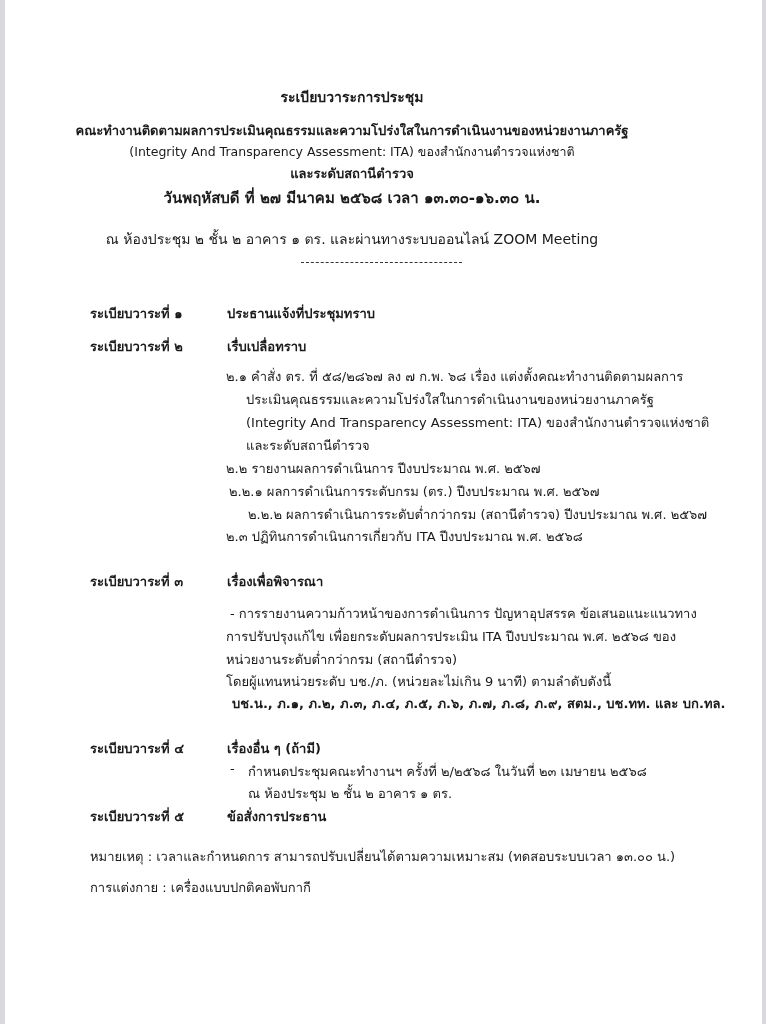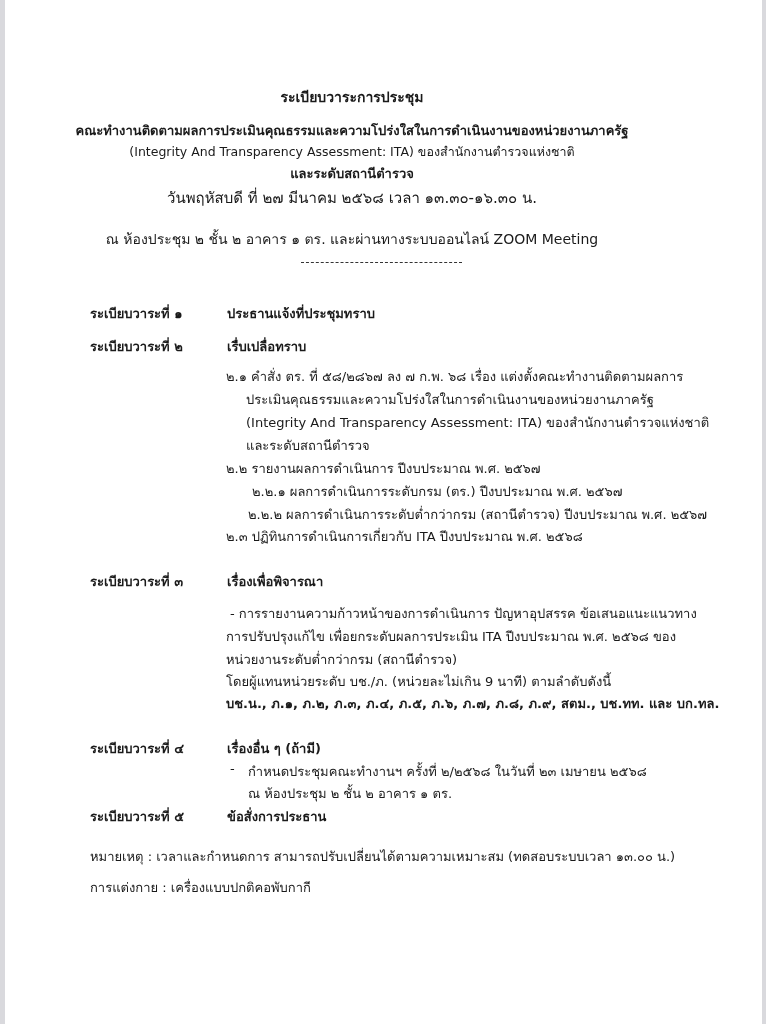--- a/index.html
+++ b/index.html
@@ -9,27 +9,27 @@
   }
   .edge-left { position:absolute; left:0; top:0; width:5px; height:1024px; background:#d9d9dd; }
   .edge-right { position:absolute; right:0; top:0; width:4px; height:1024px; background:#d9d9dd; }
   .abs { position:absolute; white-space:nowrap;text-align:center; }
   .center { left:0; width:704px; text-align:center; }
   .title { top:86px; font-size:14px; font-weight:bold; }
   .sub { font-size:13px; font-weight:bold; }
   .sub1 { top:120px; }
   .sub2 { top:142px; }
   .sub3 { top:163px; }
-  .date { top:186px; font-size:15px; font-weight:normal; }
+  .date { top:186px; font-size:15px; font-weight:bold; }
   .place { top:228px; font-size:14px; font-weight:normal; }
   .rule { top:262px; left:301px; width:161px; border-top:1px dashed #333; height:0; }
   .lbl { left:90px; font-size:13px; font-weight:bold; }
   .head { left:227px; font-size:13px; font-weight:bold; }
   .txt { font-size:13px; }
-  .bold { font-weight:bold; }
+  .bold { font-weight:bold;margin-left:6px; }
 </style>
 </head>
 <body>
 
 <div class="edge-left"></div>
 <div class="edge-right"></div>
 
 <div class="abs center title">ระเบียบวาระการประชุม</div>
 <div class="abs center sub sub1">คณะทำงานติดตามผลการประเมินคุณธรรมและความโปร่งใสในการดำเนินงานของหน่วยงานภาครัฐ</div>
 <div class="abs center sub sub2" style="font-weight:normal;font-size:12.5px;">(Integrity And Transparency Assessment: ITA) ของสำนักงานตำรวจแห่งชาติ</div>
@@ -41,21 +41,21 @@
 <div class="abs lbl" style="top:303px">ระเบียบวาระที่ ๑</div>
 <div class="abs head" style="top:303px">ประธานแจ้งที่ประชุมทราบ</div>
 
 <div class="abs lbl" style="top:336px">ระเบียบวาระที่ ๒</div>
 <div class="abs head" style="top:336px">เรื่บเปลื่อทราบ</div>
 <div class="abs txt" style="top:366px;left:226px">๒.๑ คำสั่ง ตร. ที่ ๕๘/๒๘๖๗ ลง ๗  ก.พ. ๖๘  เรื่อง แต่งตั้งคณะทำงานติดตามผลการ</div>
 <div class="abs txt" style="top:389px;left:246px">ประเมินคุณธรรมและความโปร่งใสในการดำเนินงานของหน่วยงานภาครัฐ</div>
 <div class="abs txt" style="top:412px;left:246px">(Integrity And Transparency Assessment: ITA) ของสำนักงานตำรวจแห่งชาติ</div>
 <div class="abs txt" style="top:435px;left:246px">และระดับสถานีตำรวจ</div>
 <div class="abs txt" style="top:458px;left:226px">๒.๒ รายงานผลการดำเนินการ ปีงบประมาณ พ.ศ. ๒๕๖๗</div>
-<div class="abs txt" style="top:481px;left:252px">๒.๒.๑ ผลการดำเนินการระดับกรม (ตร.) ปีงบประมาณ พ.ศ. ๒๕๖๗</div>
+<div class="abs txt" style="top:481px;left:229px">๒.๒.๑ ผลการดำเนินการระดับกรม (ตร.) ปีงบประมาณ พ.ศ. ๒๕๖๗</div>
 <div class="abs txt" style="top:504px;left:248px">๒.๒.๒ ผลการดำเนินการระดับต่ำกว่ากรม (สถานีตำรวจ) ปีงบประมาณ พ.ศ. ๒๕๖๗</div>
 <div class="abs txt" style="top:526px;left:226px">๒.๓ ปฏิทินการดำเนินการเกี่ยวกับ ITA ปีงบประมาณ พ.ศ. ๒๕๖๘</div>
 
 <div class="abs lbl" style="top:571px">ระเบียบวาระที่ ๓</div>
 <div class="abs head" style="top:571px">เรื่องเพื่อพิจารณา</div>
 <div class="abs txt" style="top:603px;left:230px">- การรายงานความก้าวหน้าของการดำเนินการ ปัญหาอุปสรรค ข้อเสนอแนะแนวทาง</div>
 <div class="abs txt" style="top:626px;left:226px">การปรับปรุงแก้ไข เพื่อยกระดับผลการประเมิน ITA ปีงบประมาณ พ.ศ. ๒๕๖๘ ของ</div>
 <div class="abs txt" style="top:649px;left:226px">หน่วยงานระดับต่ำกว่ากรม (สถานีตำรวจ)</div>
 <div class="abs txt" style="top:671px;left:226px">โดยผู้แทนหน่วยระดับ บช./ภ. (หน่วยละไม่เกิน 9 นาที) ตามลำดับดังนี้</div>
 <div class="abs txt bold" style="top:693px;left:226px">บช.น., ภ.๑, ภ.๒, ภ.๓, ภ.๔, ภ.๕, ภ.๖, ภ.๗, ภ.๘, ภ.๙, สตม., บช.ทท. และ บก.ทล.</div>

